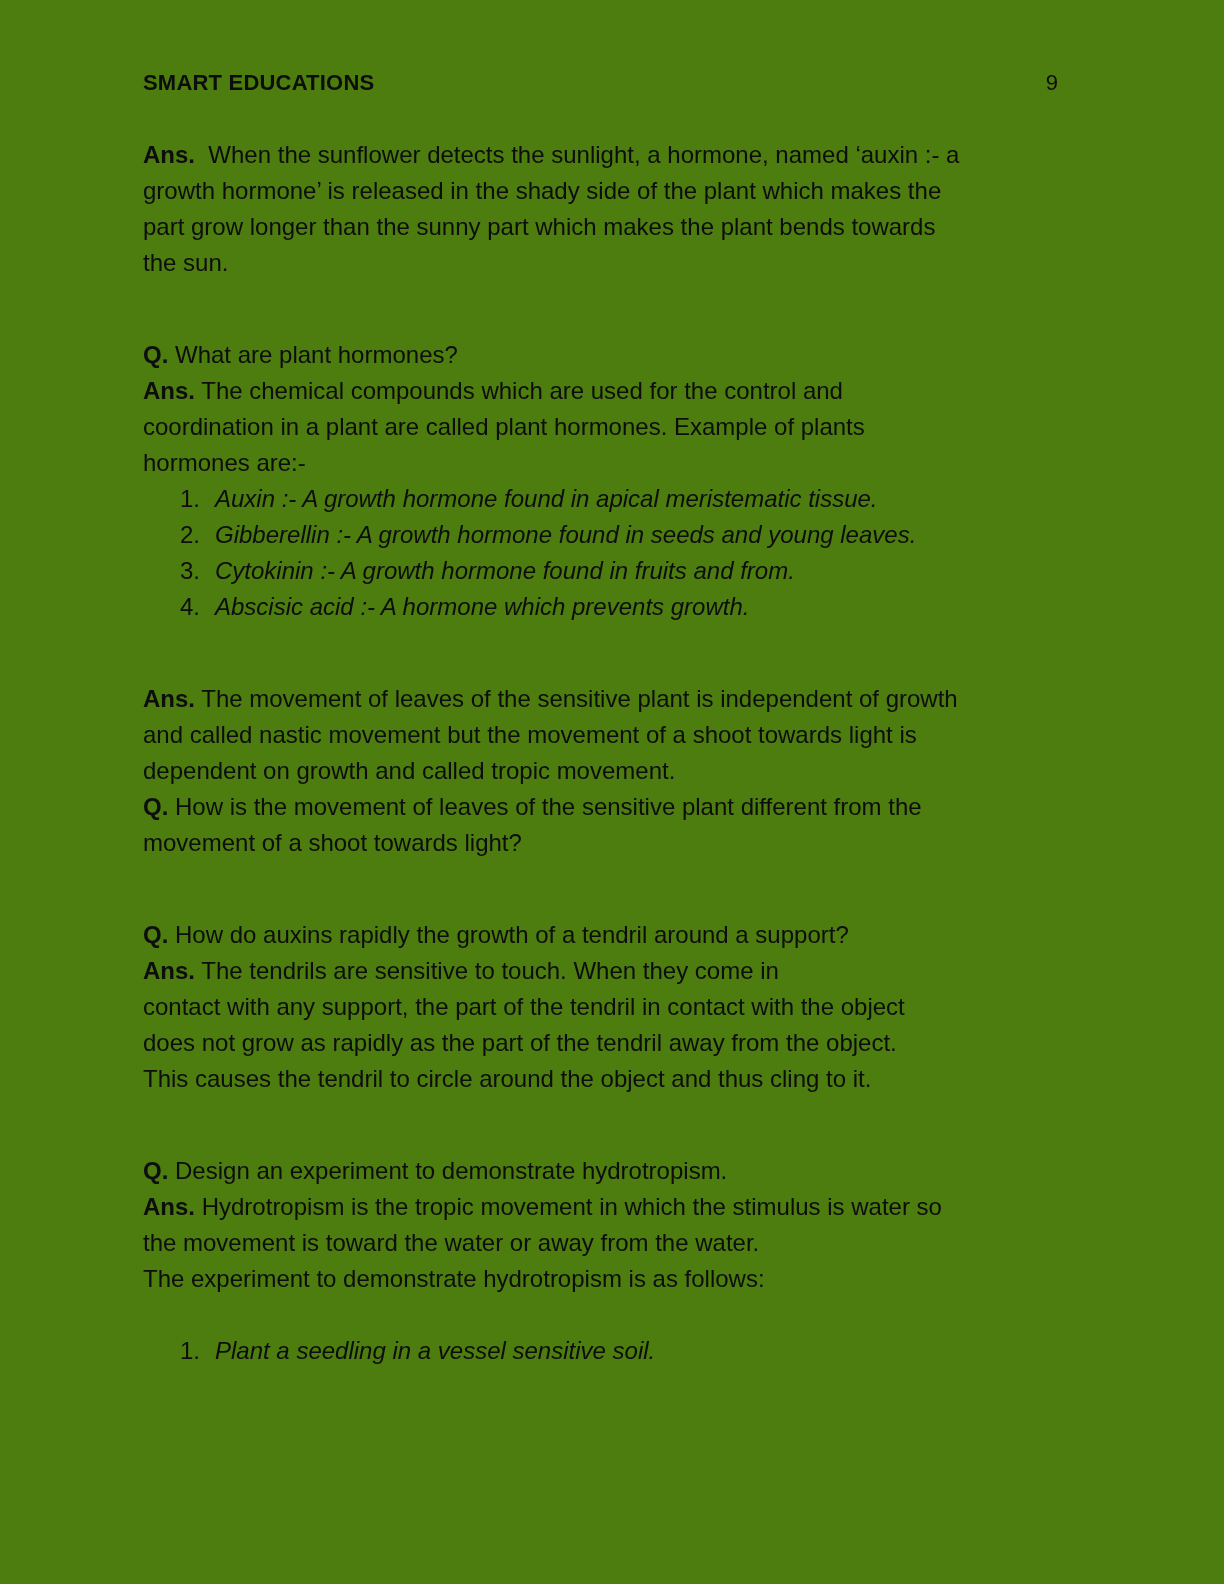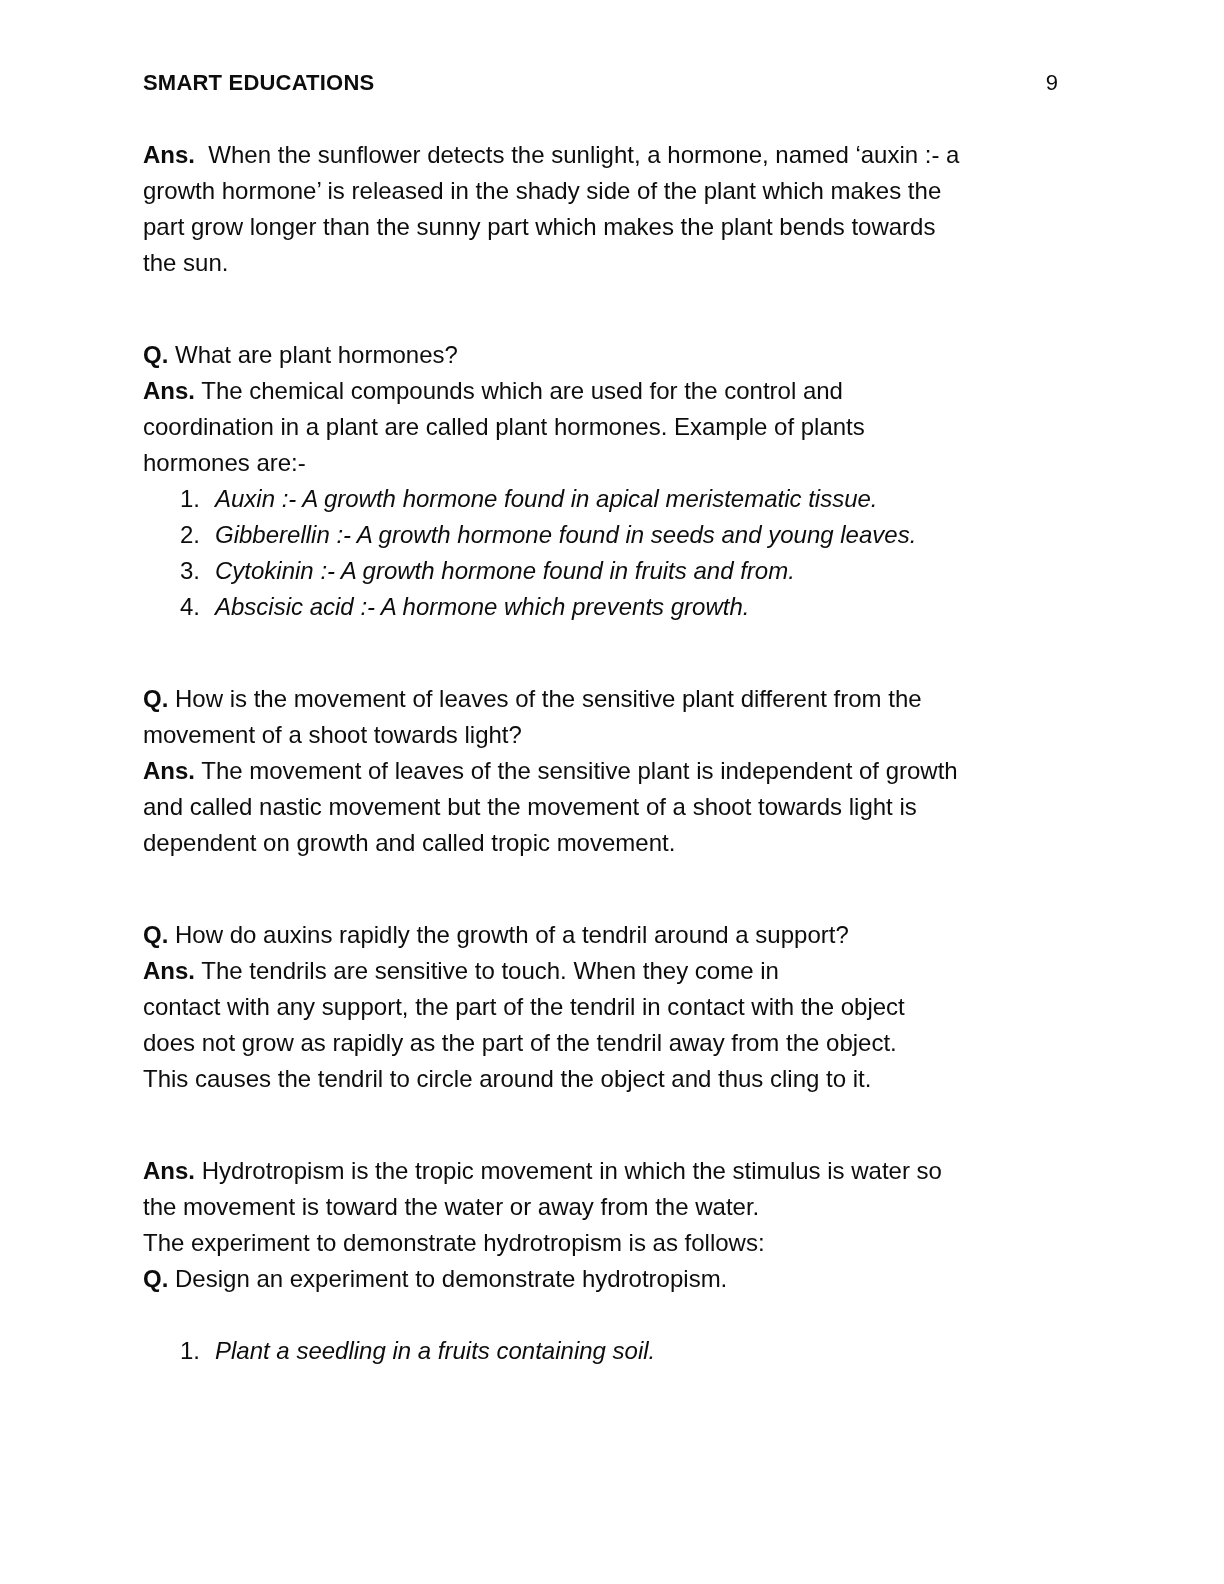--- a/index.html
+++ b/index.html
@@ -5,21 +5,21 @@
   html, body {
     margin: 0;
     padding: 0;
     background: #e8e8e8;
   }
   .page {
     position: relative;
     width: 1224px;
     height: 1584px;
     margin: 0 auto;
-    background: #ffffff;
+    background: #4d7c0f;
     color: #0d0d0d;
     font-family: "Liberation Sans", "DejaVu Sans", sans-serif;
     overflow: hidden;
   }
   .page-header {
     position: absolute;
     left: 143px;
     top: 66px;
     width: 915px;
     display: flex;
@@ -111,43 +111,43 @@
             <span class="li-text">Cytokinin :- A growth hormone found in fruits and from.</span>
           </div>
         <div class="li">
             <span class="li-num">4.</span>
             <span class="li-text">Abscisic acid :- A hormone which prevents growth.</span>
           </div>
       </div>
     </div>
 
     <div class="qa-block">
-      <p class="para"><b class="lbl">Q.</b> <span>How is the movement of leaves of the sensitive plant different from the
-movement of a shoot towards light?</span></p>
       <p class="para"><b class="lbl">Ans.</b> <span>The movement of leaves of the sensitive plant is independent of growth
 and called nastic movement but the movement of a shoot towards light is
 dependent on growth and called tropic movement.</span></p>
+      <p class="para"><b class="lbl">Q.</b> <span>How is the movement of leaves of the sensitive plant different from the
+movement of a shoot towards light?</span></p>
     </div>
 
 
     <div class="qa-block">
       <p class="para"><b class="lbl">Q.</b> <span>How do auxins rapidly the growth of a tendril around a support?</span></p>
       <p class="para"><b class="lbl">Ans.</b> <span>The tendrils are sensitive to touch. When they come in
 contact with any support, the part of the tendril in contact with the object
 does not grow as rapidly as the part of the tendril away from the object.
 This causes the tendril to circle around the object and thus cling to it.</span></p>
     </div>
 
     <div class="qa-block">
+      <p class="para"><b class="lbl">Q.</b> <span>Design an experiment to demonstrate hydrotropism.</span></p>
       <p class="para"><b class="lbl">Ans.</b> <span>Hydrotropism is the tropic movement in which the stimulus is water so
 the movement is toward the water or away from the water.
 The experiment to demonstrate hydrotropism is as follows:</span></p>
-      <p class="para"><b class="lbl">Q.</b> <span>Design an experiment to demonstrate hydrotropism.</span></p>
       <div class="answer-list gap-above">
         <div class="li">
             <span class="li-num">1.</span>
-            <span class="li-text">Plant a seedling in a fruits containing soil.</span>
+            <span class="li-text">Plant a seedling in a vessel sensitive soil.</span>
           </div>
       </div>
     </div>
 
   </div>
 </div>
 
 </body></html>

